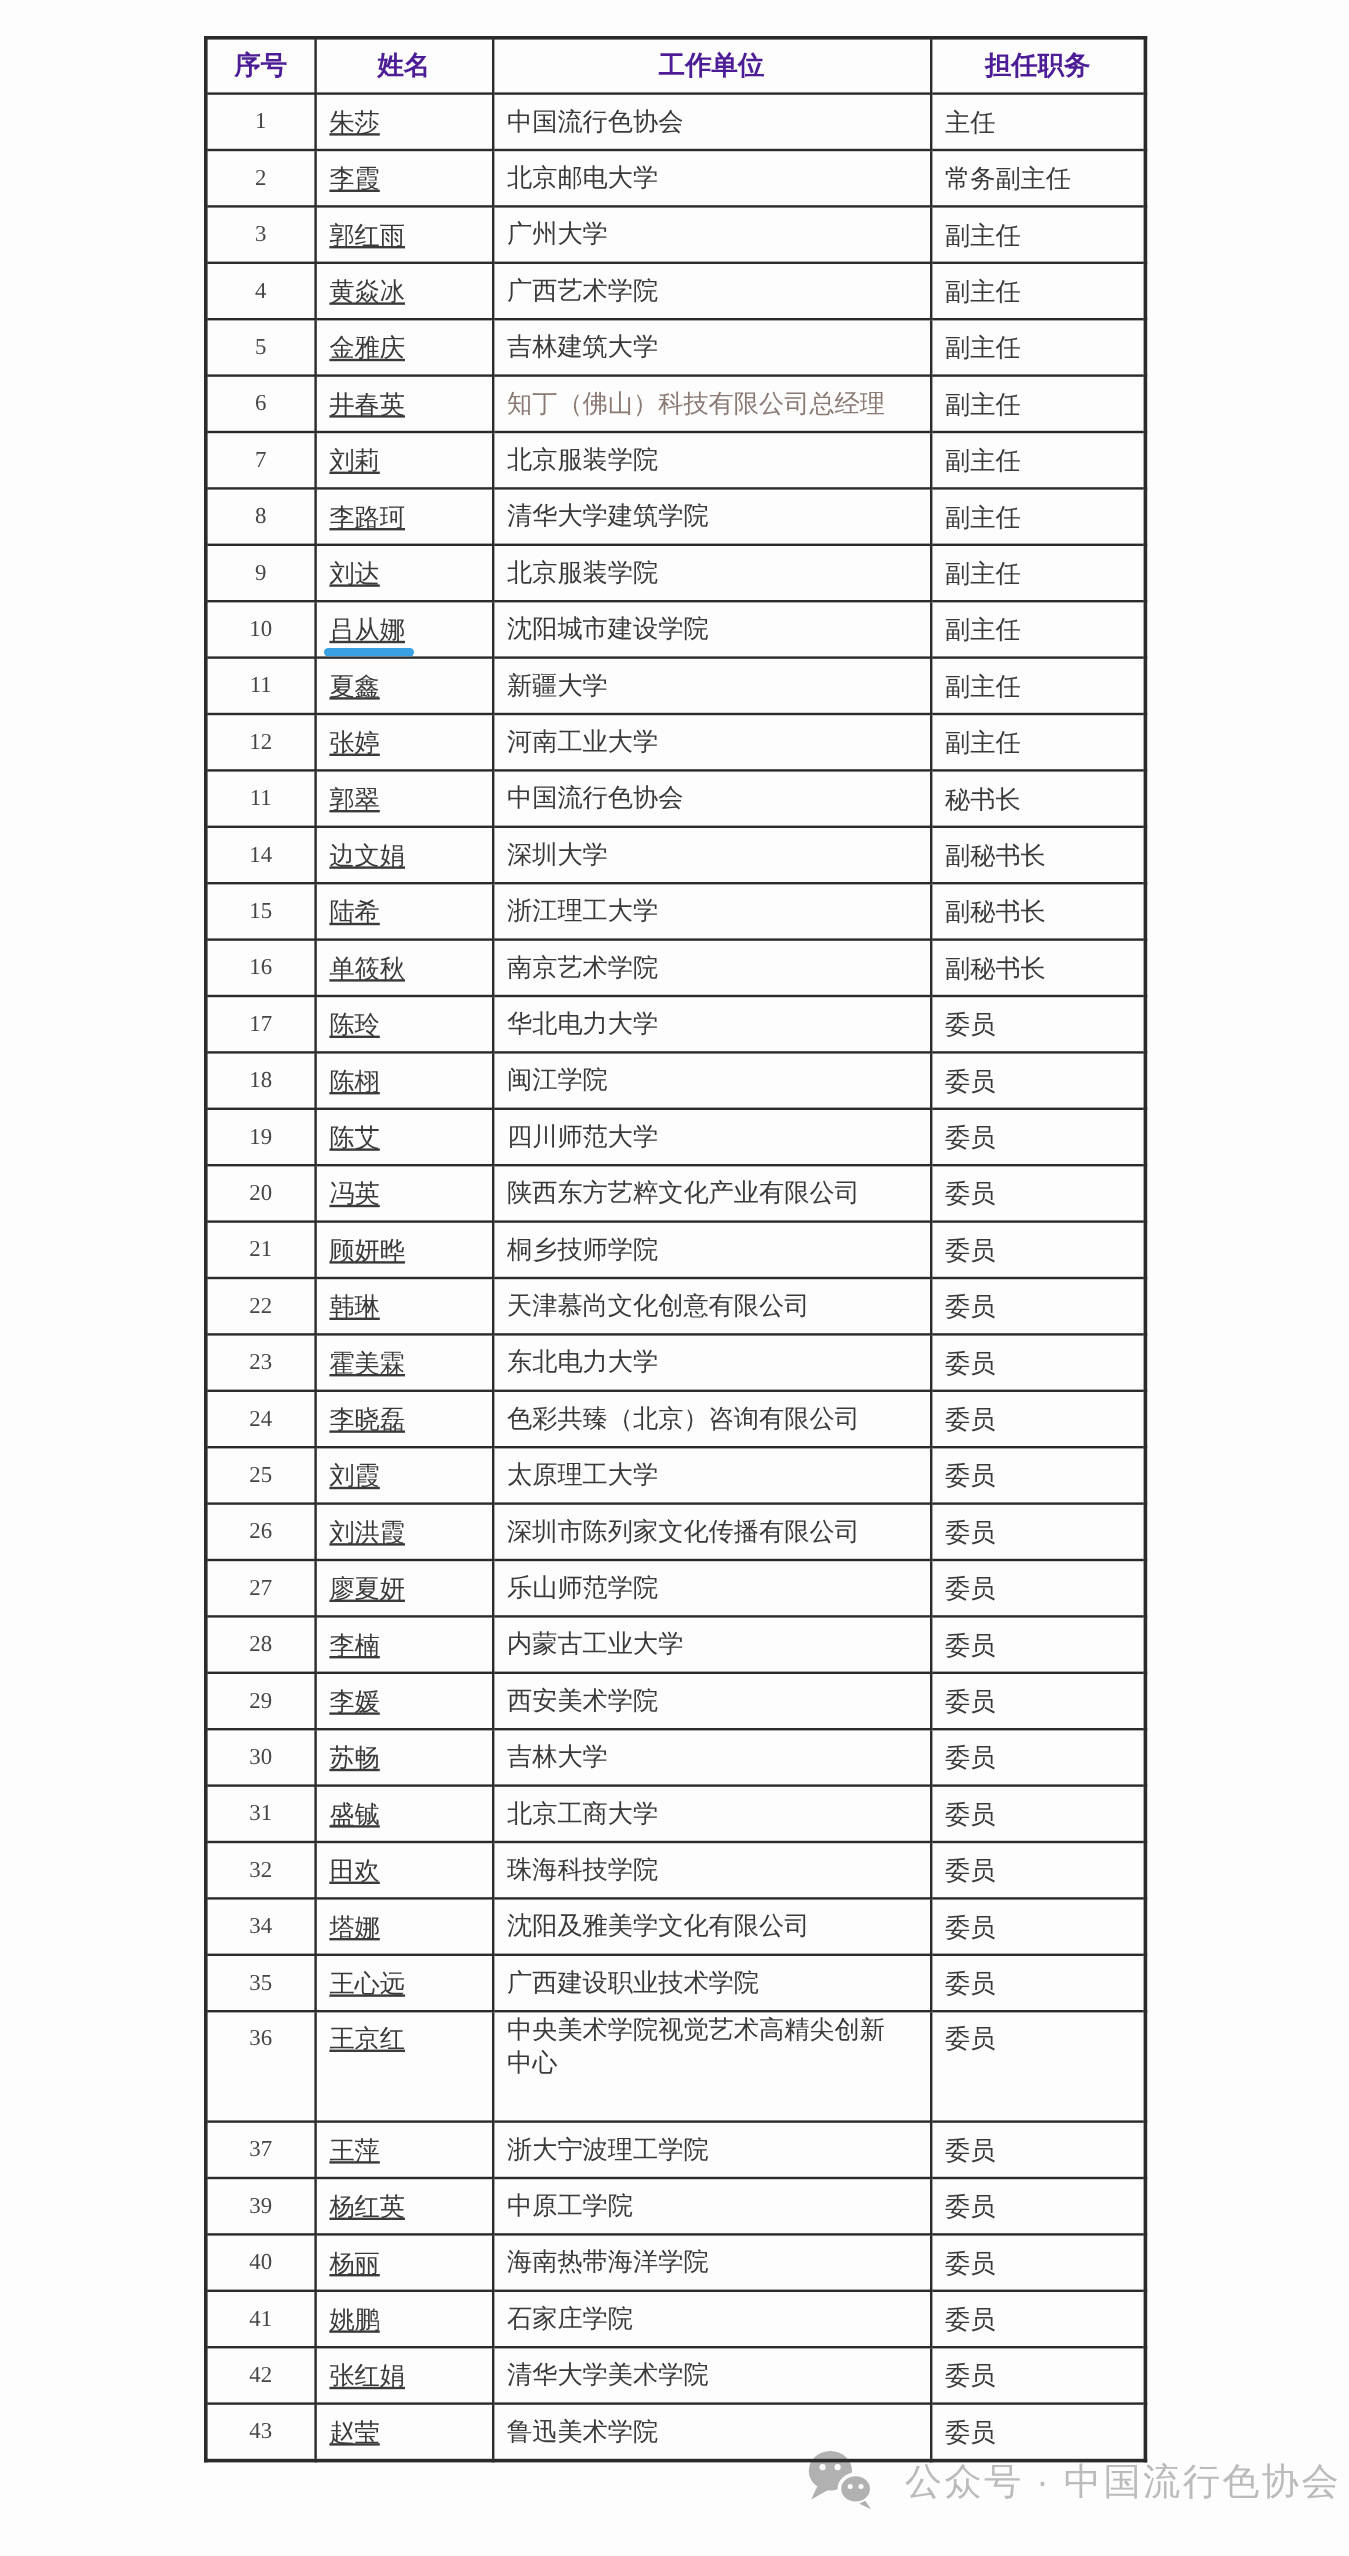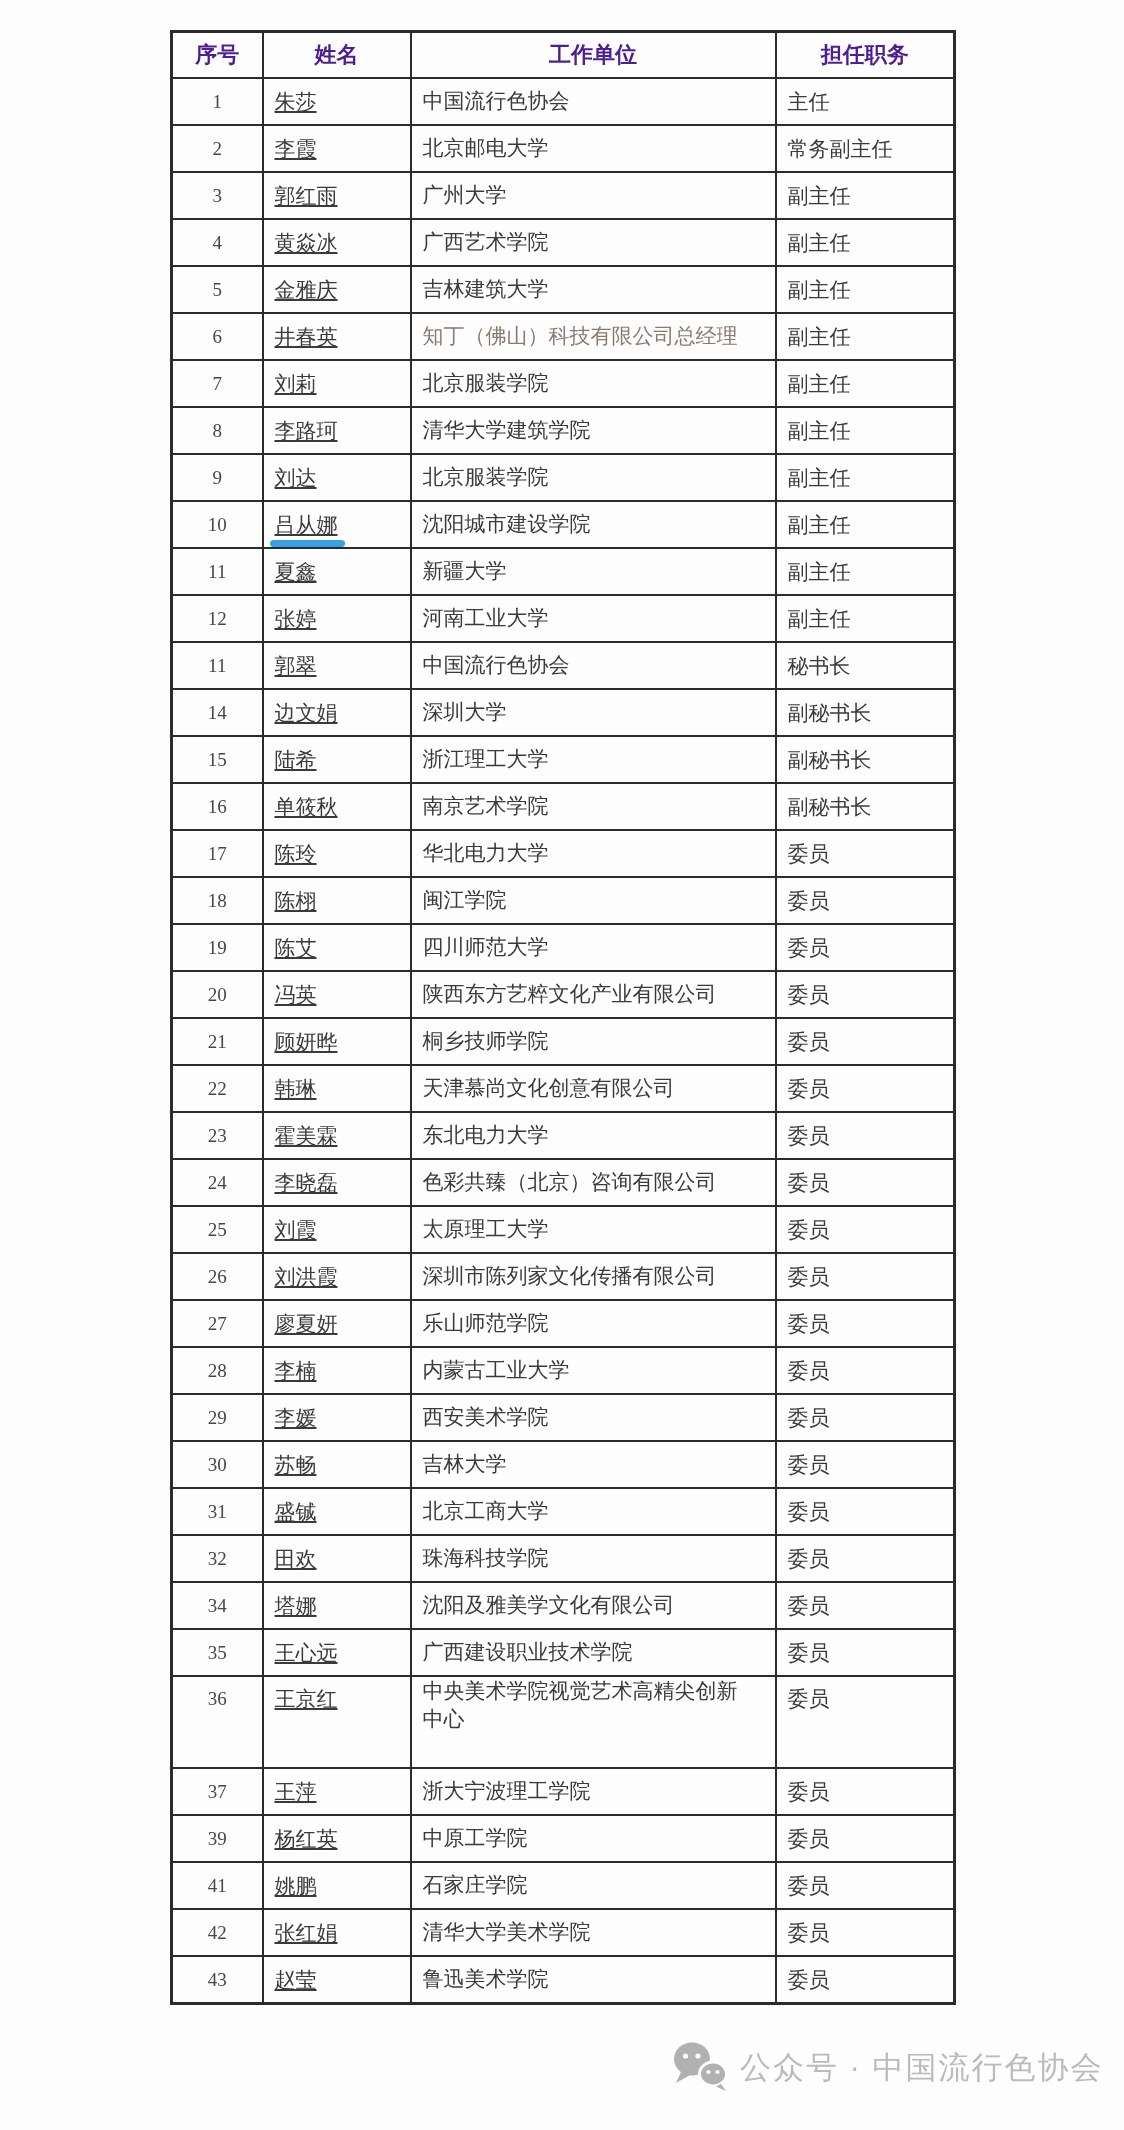--- a/index.html
+++ b/index.html
@@ -12,21 +12,21 @@
   }
   html,body{margin:0;padding:0;}
   body{
     width:1124px;height:2130px;position:relative;overflow:hidden;
     background:#fdfdfd;
     font-family:"Liberation Serif","DejaVu Serif",serif;
   }
   
   .watermark{
     position:absolute;left:672px;top:2040px;height:56px;
-    display:flex;align-items:center;gap:12px;z-index:0;opacity:.9;
+    display:flex;align-items:center;gap:26px;z-index:0;opacity:.9;
   }
   .watermark .wm-text{
     font-family:"Liberation Sans","DejaVu Sans",sans-serif;
     font-size:31px;color:var(--watermark-color);letter-spacing:2px;white-space:nowrap;
   }
   
   table.committee{
     position:absolute;left:170px;top:30px;width:783px;z-index:1;
     border-collapse:collapse;table-layout:fixed;background:transparent;
   }
@@ -382,20 +382,28 @@
   </tr>
       <tr>
     <td class="c-no">39</td>
     <td class="c-name">
       <span class="name-wrap">杨红英</span>
     </td>
     <td class="c-unit">中原工学院</td>
     <td class="c-pos">委员</td>
   </tr>
       <tr>
+    <td class="c-no">40</td>
+    <td class="c-name">
+      <span class="name-wrap">杨丽</span>
+    </td>
+    <td class="c-unit">海南热带海洋学院</td>
+    <td class="c-pos">委员</td>
+  </tr>
+      <tr>
     <td class="c-no">41</td>
     <td class="c-name">
       <span class="name-wrap">姚鹏</span>
     </td>
     <td class="c-unit">石家庄学院</td>
     <td class="c-pos">委员</td>
   </tr>
       <tr>
     <td class="c-no">42</td>
     <td class="c-name">

